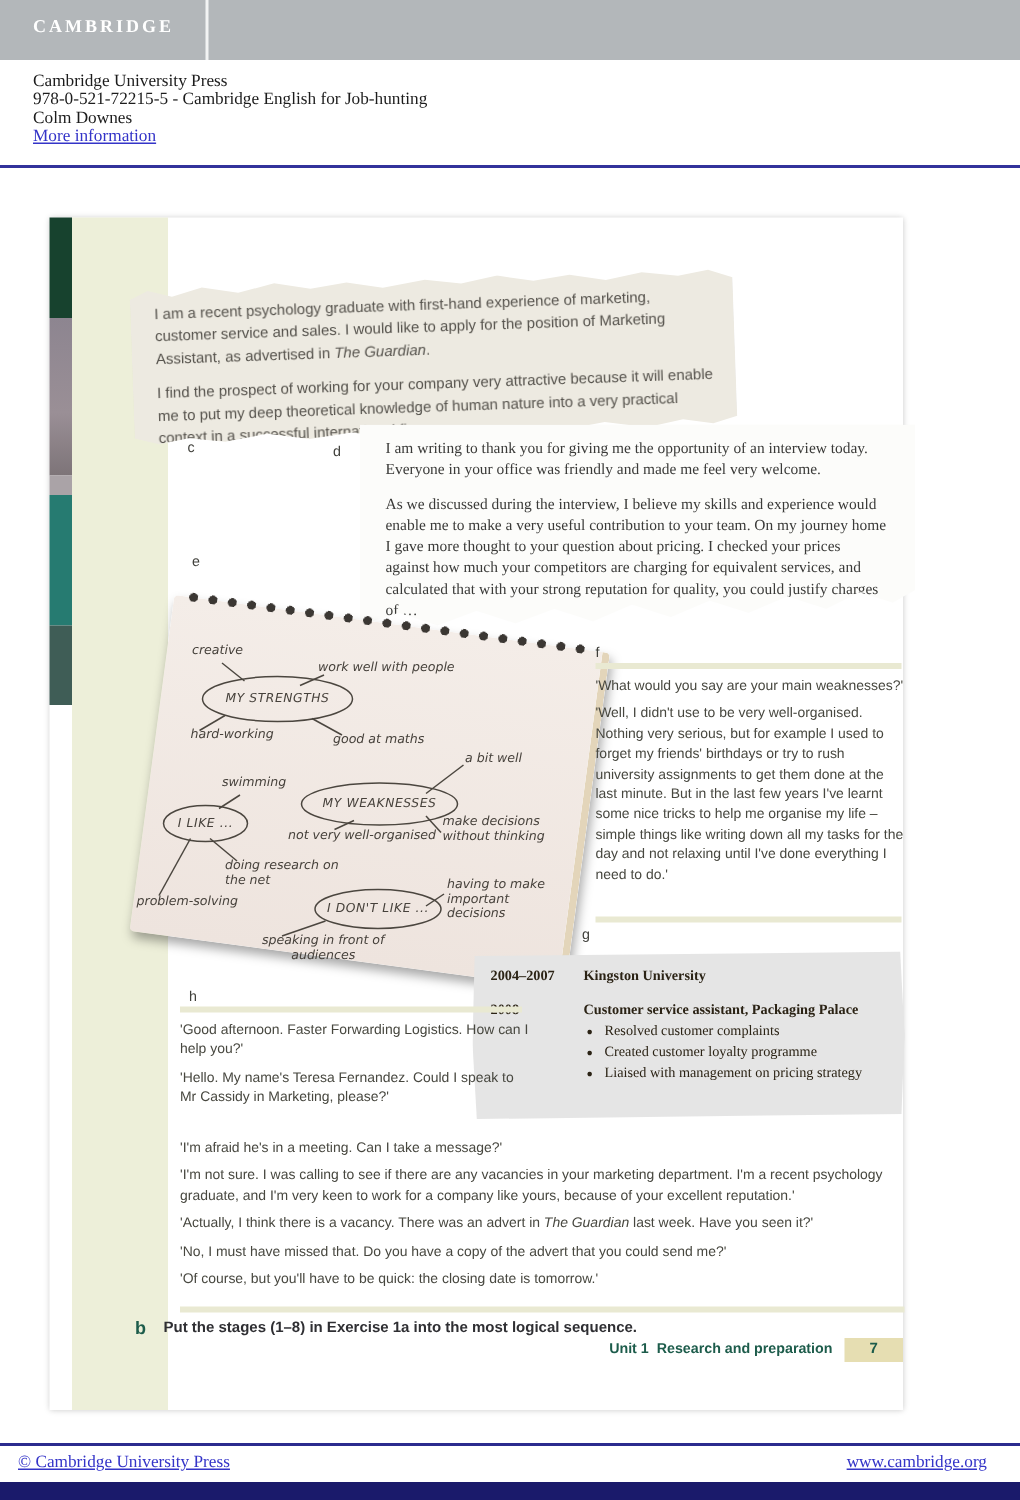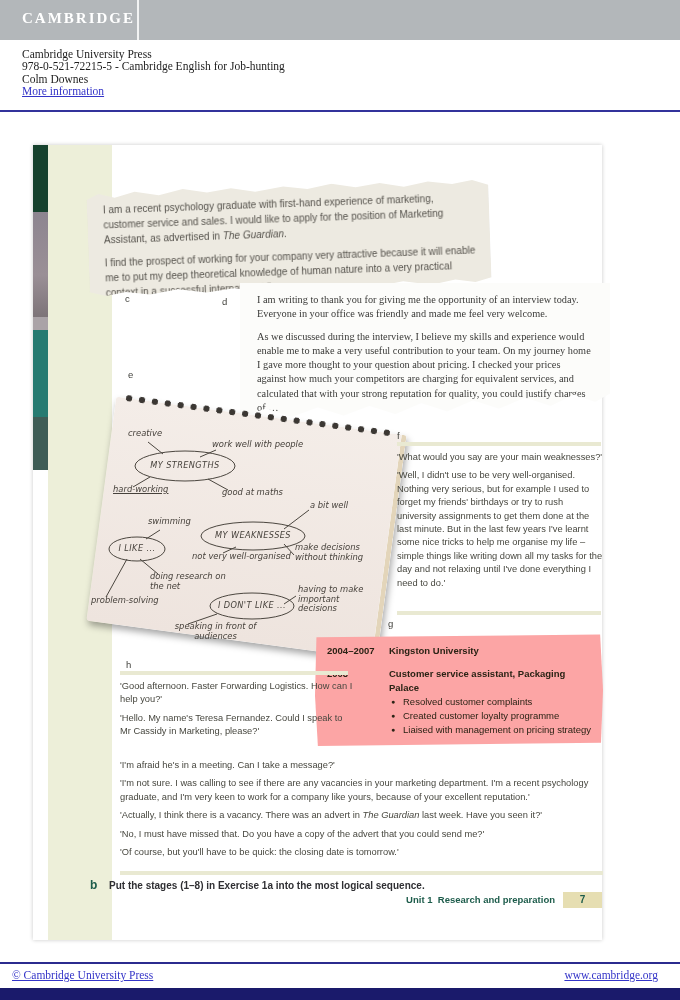--- a/index.html
+++ b/index.html
@@ -4,21 +4,21 @@
 <style>
   html,body{margin:0;padding:0;}
   body{width:680px;height:1000px;position:relative;background:#fff;
        font-family:"Liberation Sans",sans-serif;overflow:hidden;}
   .abs{position:absolute;}
 
   
   .banner{left:0;top:0;width:680px;height:40px;background:#b3b7ba;}
   .banner-sep{left:137px;top:0;width:2px;height:40px;background:#f2f3f3;}
   .logo{left:22px;top:10px;color:#fff;font-family:"Liberation Serif",serif;
-        font-size:15px;letter-spacing:2px;font-weight:bold;}
+        font-size:12px;letter-spacing:2px;font-weight:bold;}
 
   
   .meta{left:22px;top:48px;font-family:"Liberation Serif",serif;font-size:11.5px;
         color:#1c1c1c;line-height:12.4px;}
   .meta div{margin:0 0 0 0;}
   .meta a{color:#3434c8;text-decoration:underline;cursor:pointer;}
   .top-rule{left:0;top:110px;width:680px;height:2px;background:#32329b;}
 
   
   .page{left:33px;top:145px;width:569px;height:795px;background:#fff;
@@ -62,24 +62,24 @@
       color:#46413b;position:absolute;white-space:nowrap;line-height:9.5px;}
   .mm.hub{transform:translate(-50%,-50%);letter-spacing:.4px;font-size:8.2px;}
   .mm.wrap2{white-space:normal;}
 
   
   .bar{background:#e9e9d2;height:4px;}
   .qa{font-size:9.3px;line-height:13.4px;color:#47473f;}
   .qa p{margin:0 0 5px 0;}
 
   
-  .cv{left:282px;top:489px;width:288px;height:112px;background:#fca5a5;
+  .cv{left:282px;top:489px;width:288px;height:112px;background:#e5e5e5;
       color:#2b2315;font-size:9.5px;line-height:14px;
       filter:drop-shadow(1px 2px 2px rgba(0,0,0,.3));
-      clip-path:polygon(0.5% 3%,99% 0.5%,100% 50%,99.3% 97%,1% 100%,0 55%);}
+      clip-path:polygon(0.5% 3%,99% 0.5%,100% 50%,99.3% 97%,1% 100%,0 55%);font-family:Liberation Serif, serif;}
   .cv .inner{position:absolute;left:12px;top:10px;right:10px;}
   .cv .row{display:flex;}
   .cv .yrs{width:62px;font-weight:bold;flex:none;}
   .cv .body{flex:1;}
   .cv .ttl{font-weight:bold;}
   .cv ul{margin:0;padding:0;list-style:none;}
   .cv li{padding-left:14px;position:relative;}
   .cv li::before{content:"●";position:absolute;left:2px;top:0;font-size:7px;}
   .cv .row2{margin-top:9px;}
 
@@ -166,21 +166,21 @@
         <line x1="206" y1="165" x2="196" y2="154"></line>
         <line x1="70" y1="184" x2="52" y2="169"></line>
         <line x1="18" y1="207" x2="39" y2="169"></line>
         <line x1="208" y1="206" x2="196" y2="214"></line>
         <line x1="100" y1="234" x2="129" y2="224"></line>
       </g>
     </svg>
     <span class="mm" style="left:40px;top:39px;">creative</span>
     <span class="mm" style="left:124px;top:50px;">work well with people</span>
     <span class="mm hub" style="left:97px;top:76px;">MY STRENGTHS</span>
-    <span class="mm" style="left:25px;top:95px;text-decoration:underline;">hard-working</span>
+    <span class="mm" style="left:39px;top:95px;">hard-working</span>
     <span class="mm" style="left:134px;top:98px;">good at maths</span>
     <span class="mm" style="left:222px;top:111px;">a bit well</span>
     <span class="mm" style="left:60px;top:127px;">swimming</span>
     <span class="mm hub" style="left:165px;top:146px;">MY WEAKNESSES</span>
     <span class="mm hub" style="left:49px;top:159px;">I LIKE ...</span>
     <span class="mm" style="left:104px;top:162px;">not very well-organised</span>
     <span class="mm wrap2" style="left:207px;top:153px;width:72px;">make decisions without thinking</span>
     <span class="mm wrap2" style="left:62px;top:182px;width:78px;">doing research on the net</span>
     <span class="mm" style="left:3px;top:206px;">problem-solving</span>
     <span class="mm hub" style="left:164px;top:216px;">I DON'T LIKE ...</span>

